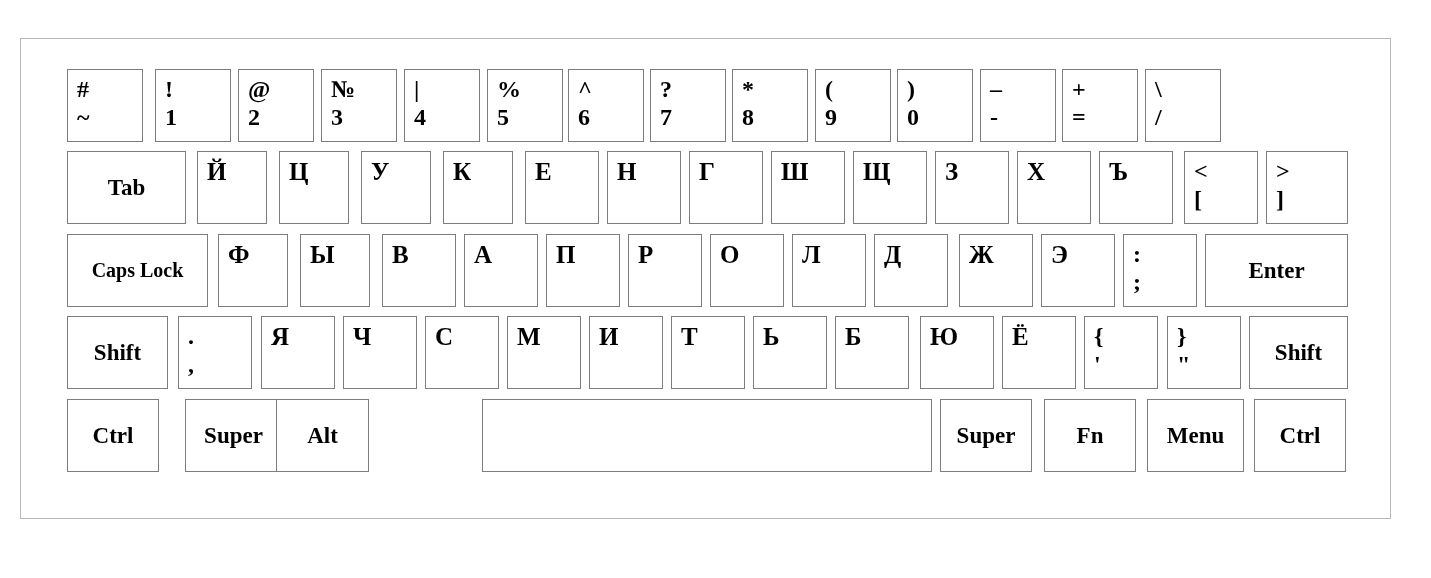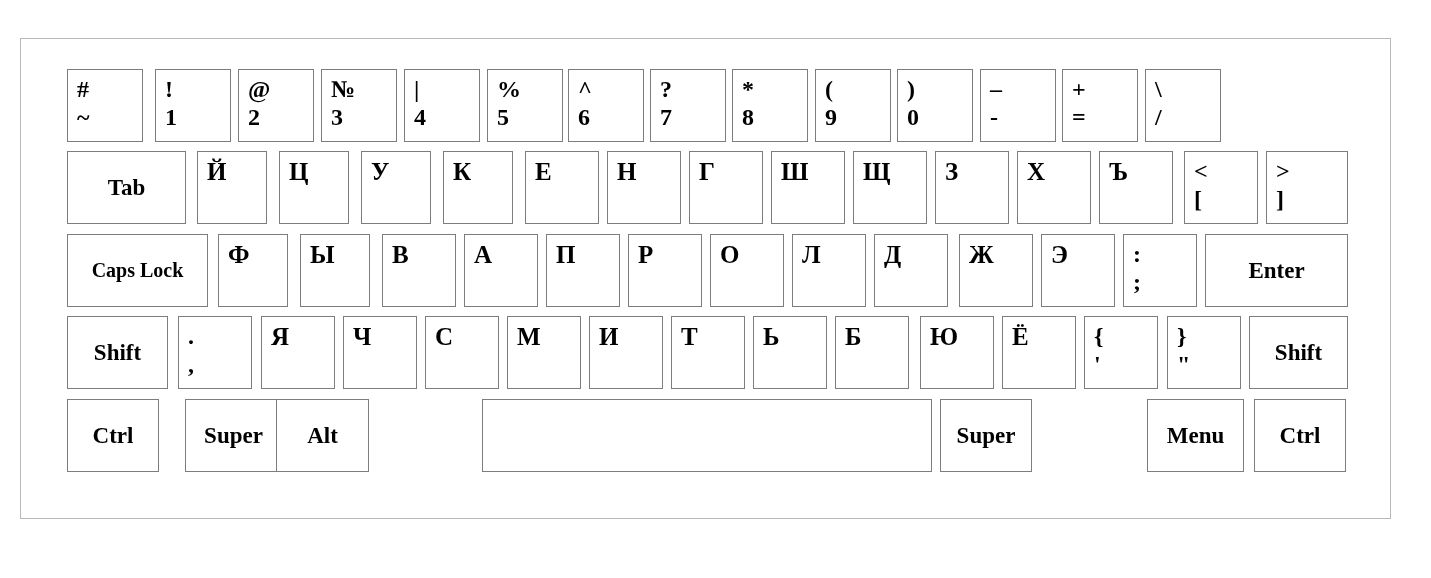--- a/index.html
+++ b/index.html
@@ -312,20 +312,23 @@
       </div>
       <div class="key" style="left: 255px; width: 93px; border-color: rgb(125, 125, 125); background: rgb(255, 255, 255); color: rgb(0, 0, 0);">
         <span class="legend-center">Alt</span>
       </div>
       <div class="key blank" style="left: 461px; width: 450px; border-color: rgb(125, 125, 125); background: rgb(255, 255, 255); color: rgb(0, 0, 0);">
         <span class="legend-center"></span>
       </div>
       <div class="key" style="left: 919px; width: 92px; border-color: rgb(125, 125, 125); background: rgb(255, 255, 255); color: rgb(0, 0, 0);">
         <span class="legend-center">Super</span>
       </div>
+      <div class="key" style="left: 1023px; width: 92px; border-color: rgb(125, 125, 125); background: rgb(255, 255, 255); color: rgb(0, 0, 0);">
+        <span class="legend-center">Fn</span>
+      </div>
       <div class="key" style="left: 1126px; width: 97px; border-color: rgb(125, 125, 125); background: rgb(255, 255, 255); color: rgb(0, 0, 0);">
         <span class="legend-center">Menu</span>
       </div>
       <div class="key" style="left: 1233px; width: 92px; border-color: rgb(125, 125, 125); background: rgb(255, 255, 255); color: rgb(0, 0, 0);">
         <span class="legend-center">Ctrl</span>
       </div>
     </div>
   </div>
 
 </body></html>

